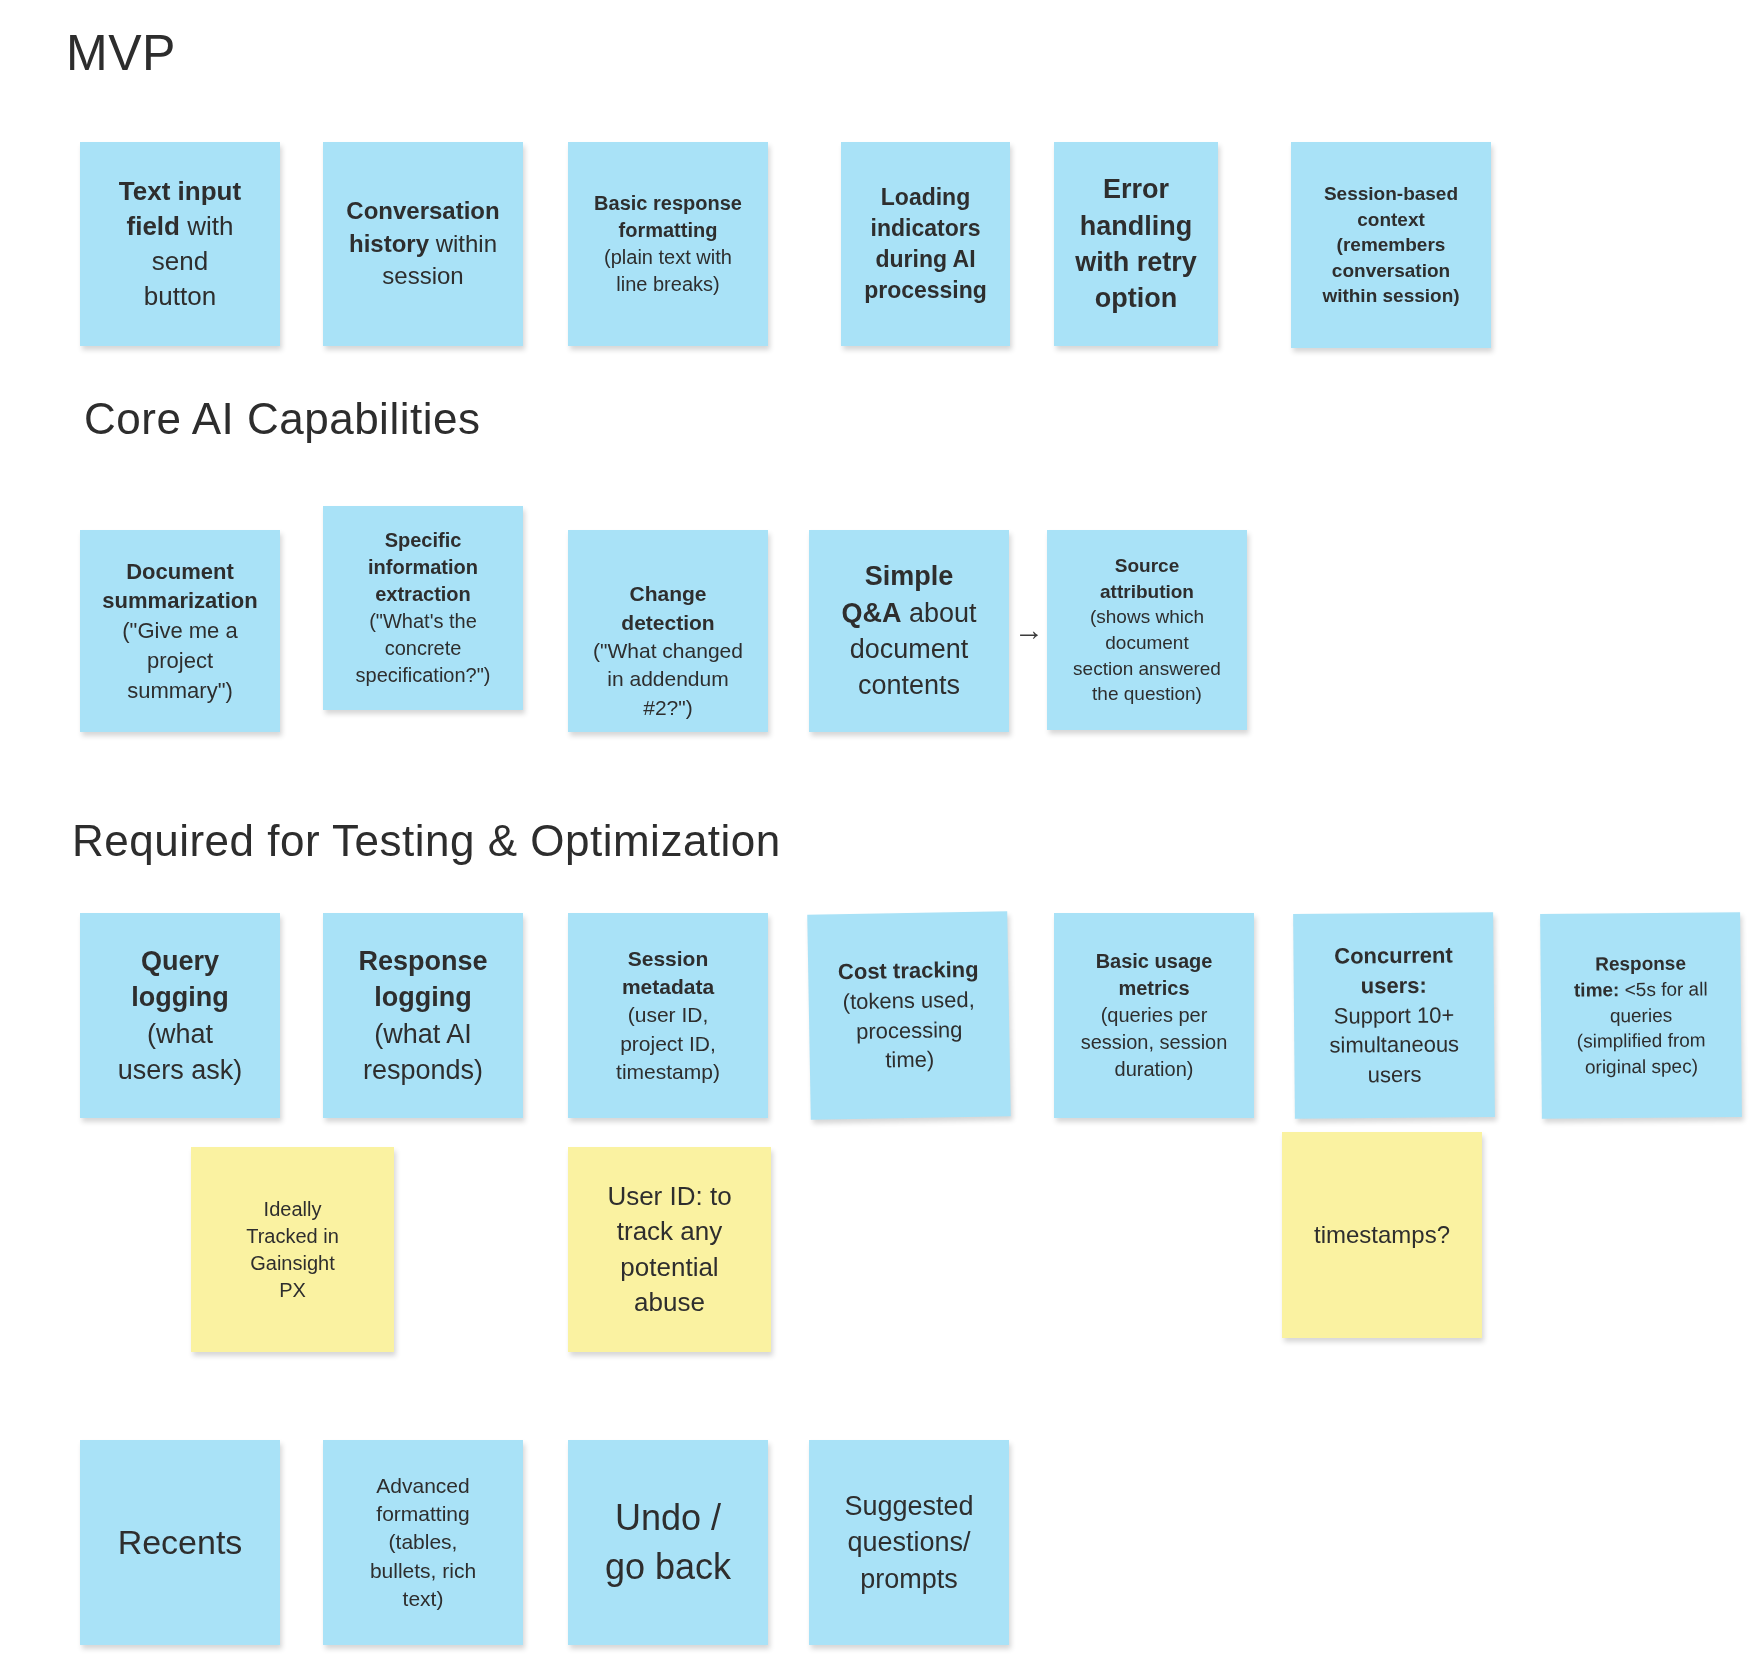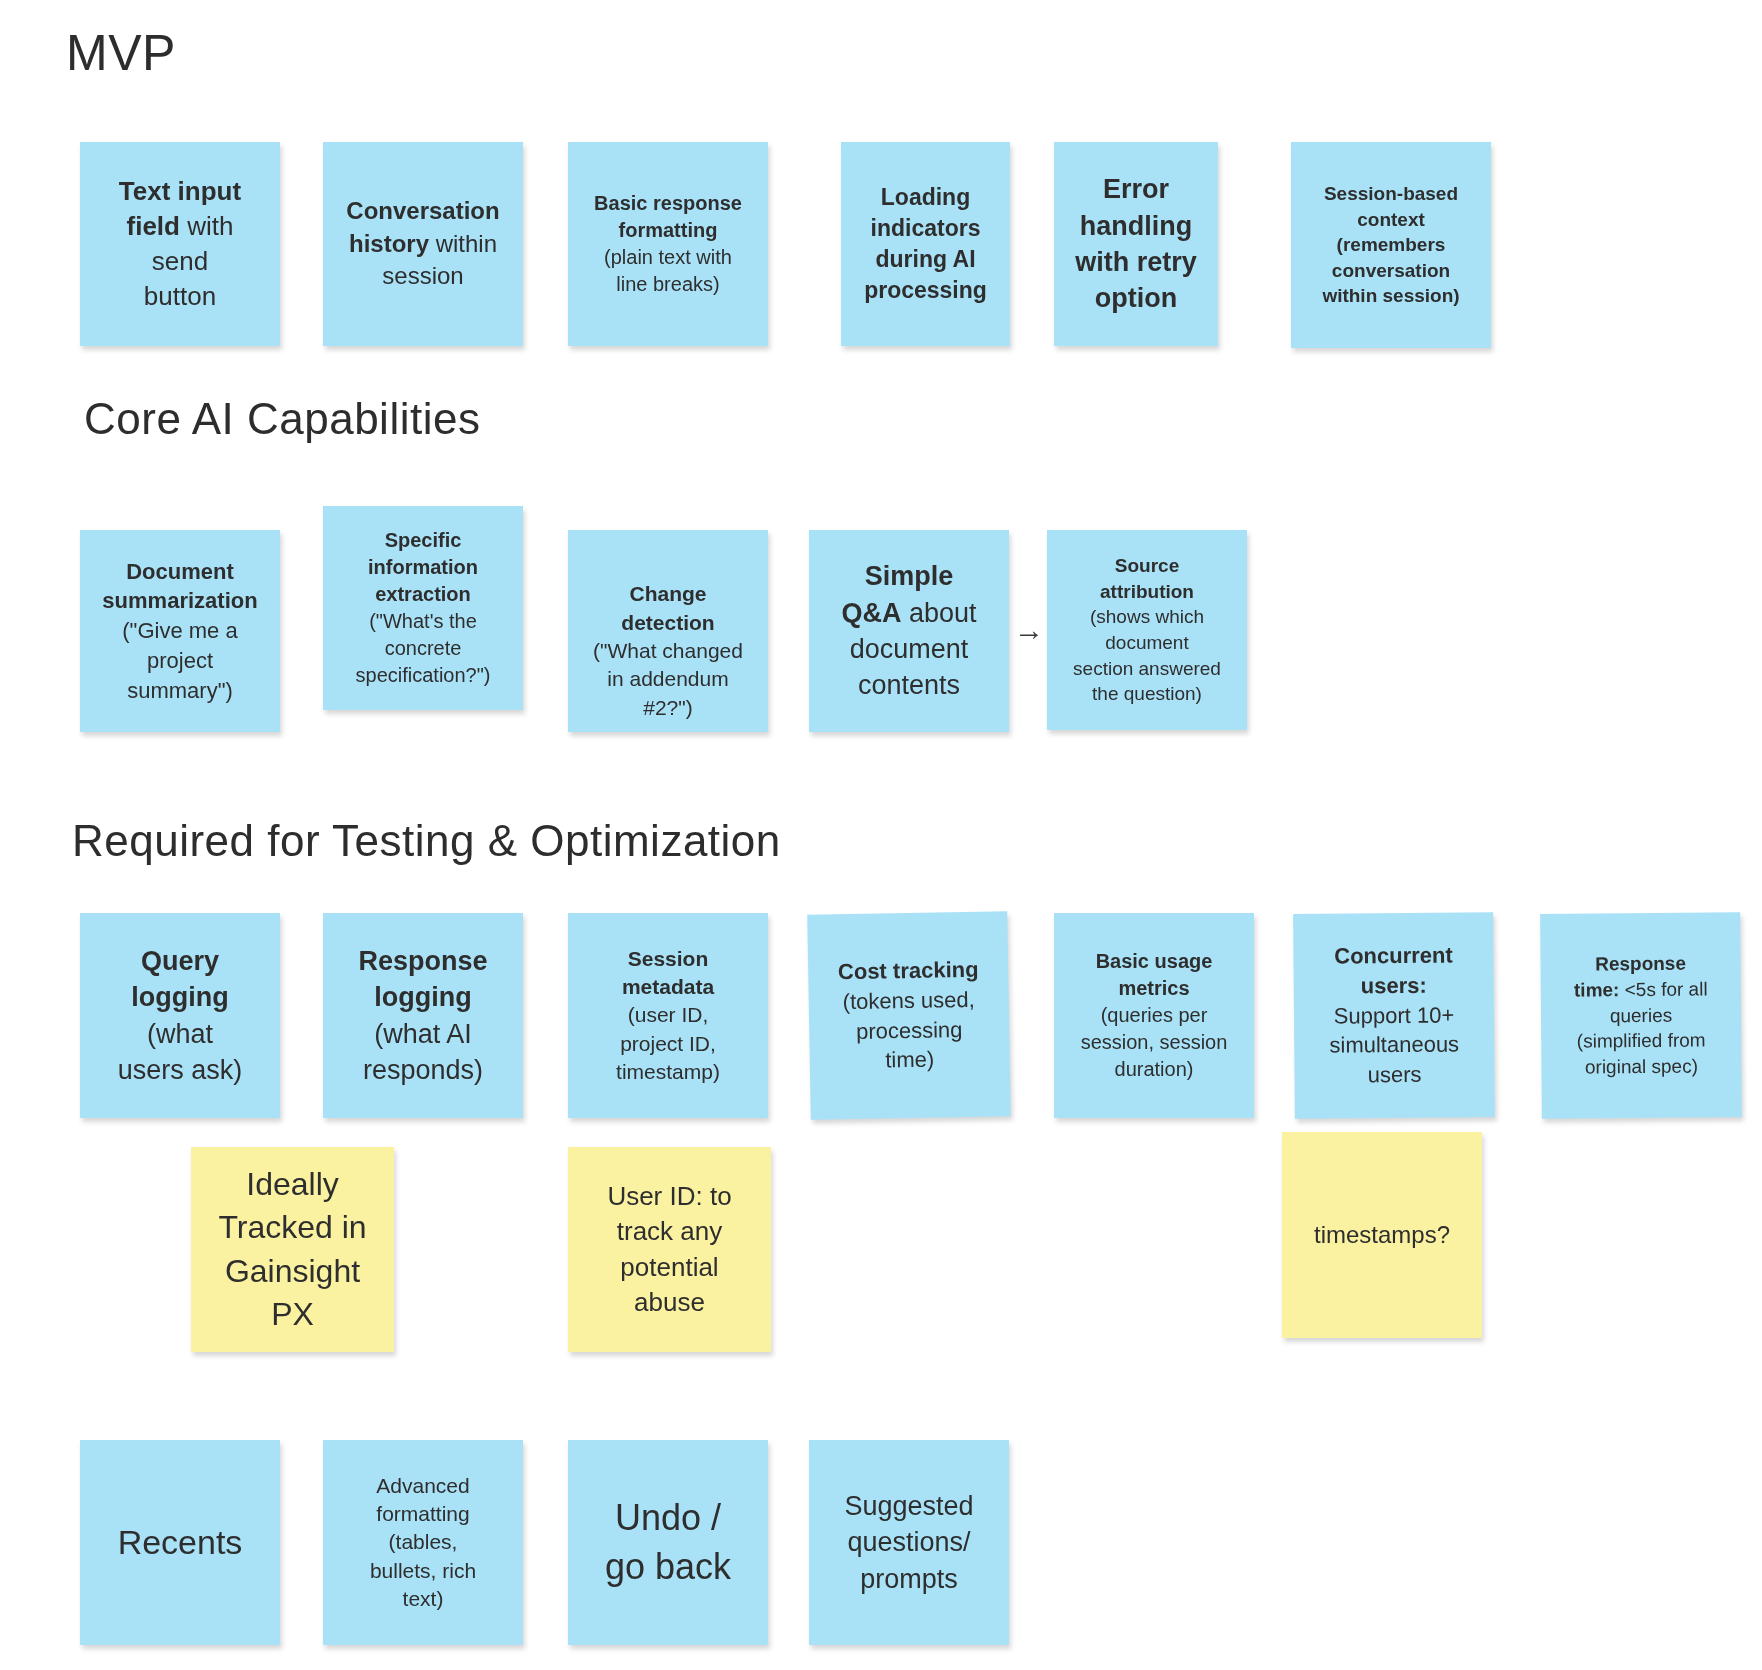--- a/index.html
+++ b/index.html
@@ -165,21 +165,21 @@
 simultaneous
 users</span></div>
     </div>
     <div class="note blue" style="left: 1541px; top: 913px; width: 200px; height: 205px; font-size: 19px; transform: rotate(-0.5deg);">
       <div class="note-text"><span class="b">Response
 time:</span><span> &lt;5s for all
 queries
 (simplified from
 original spec)</span></div>
     </div>
-    <div class="note yellow" style="left: 191px; top: 1147px; width: 203px; height: 205px; font-size: 32px;">
+    <div class="note yellow" style="left: 191px; top: 1147px; width: 203px; height: 205px; font-size: 20px;">
       <div class="note-text"><span>Ideally
 Tracked in
 Gainsight
 PX</span></div>
     </div>
     <div class="note yellow" style="left: 568px; top: 1147px; width: 203px; height: 205px; font-size: 26px;">
       <div class="note-text"><span>User ID: to
 track any
 potential
 abuse</span></div>

